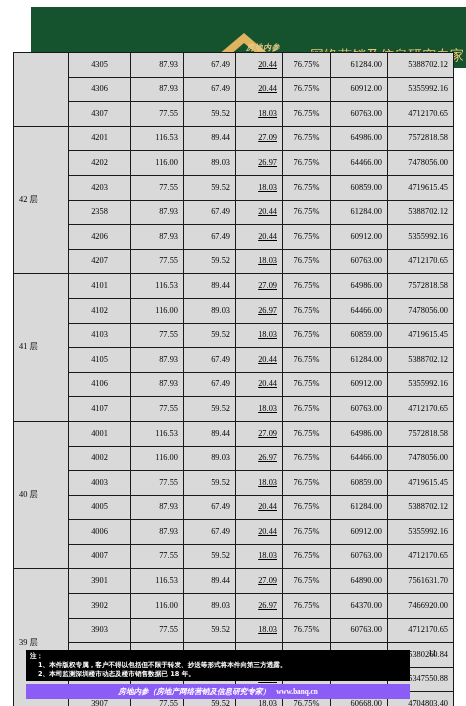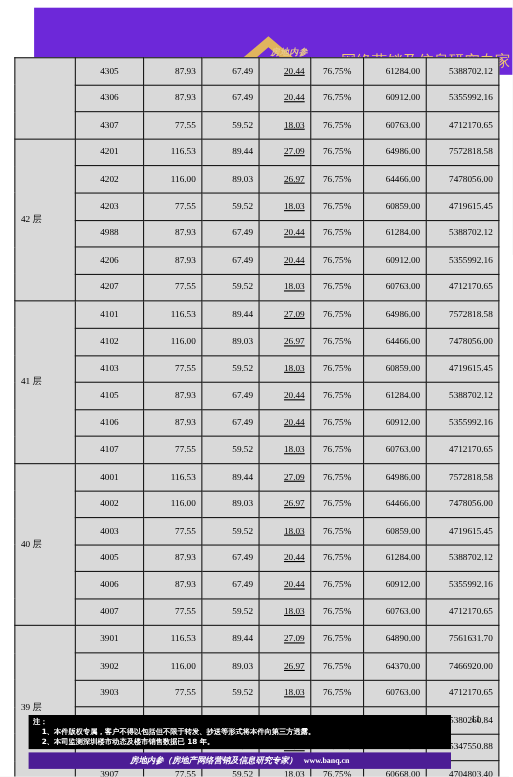--- a/index.html
+++ b/index.html
@@ -15,21 +15,21 @@
     overflow: hidden;
   }
 
   
   #header-banner {
     position: absolute;
     left: 31px;
     top: 7px;
     width: 435px;
     height: 61px;
-    background: #6d28d9;
+    background: #14532d;
     overflow: hidden;
   }
   #logo-block {
     position: absolute;
     right: 2px;
     bottom: 1px;
     height: 42px;
     display: flex;
     align-items: flex-end;
   }
@@ -129,21 +129,21 @@
     padding-left: 8px;
   }
 
   
   #footer-bar {
     position: absolute;
     left: 26px;
     top: 684px;
     width: 384px;
     height: 15px;
-    background: #4c1d95;
+    background: #8b5cf6;
     display: flex;
     align-items: center;
     justify-content: center;
     gap: 6px;
   }
   #footer-text {
     color: #ffffff;
     font-size: 7.6px;
     font-family: "Liberation Serif", serif;
     font-weight: bold;
@@ -237,21 +237,21 @@
       <tr>
         <td class="c-unit">4203</td>
         <td class="c-build">77.55</td>
         <td class="c-inner">59.52</td>
         <td class="c-share">18.03</td>
         <td class="c-rate">76.75%</td>
         <td class="c-price">60859.00</td>
         <td class="c-total">4719615.45</td>
       </tr>
       <tr>
-        <td class="c-unit">4988</td>
+        <td class="c-unit">2358</td>
         <td class="c-build">87.93</td>
         <td class="c-inner">67.49</td>
         <td class="c-share">20.44</td>
         <td class="c-rate">76.75%</td>
         <td class="c-price">61284.00</td>
         <td class="c-total">5388702.12</td>
       </tr>
       <tr>
         <td class="c-unit">4206</td>
         <td class="c-build">87.93</td>

